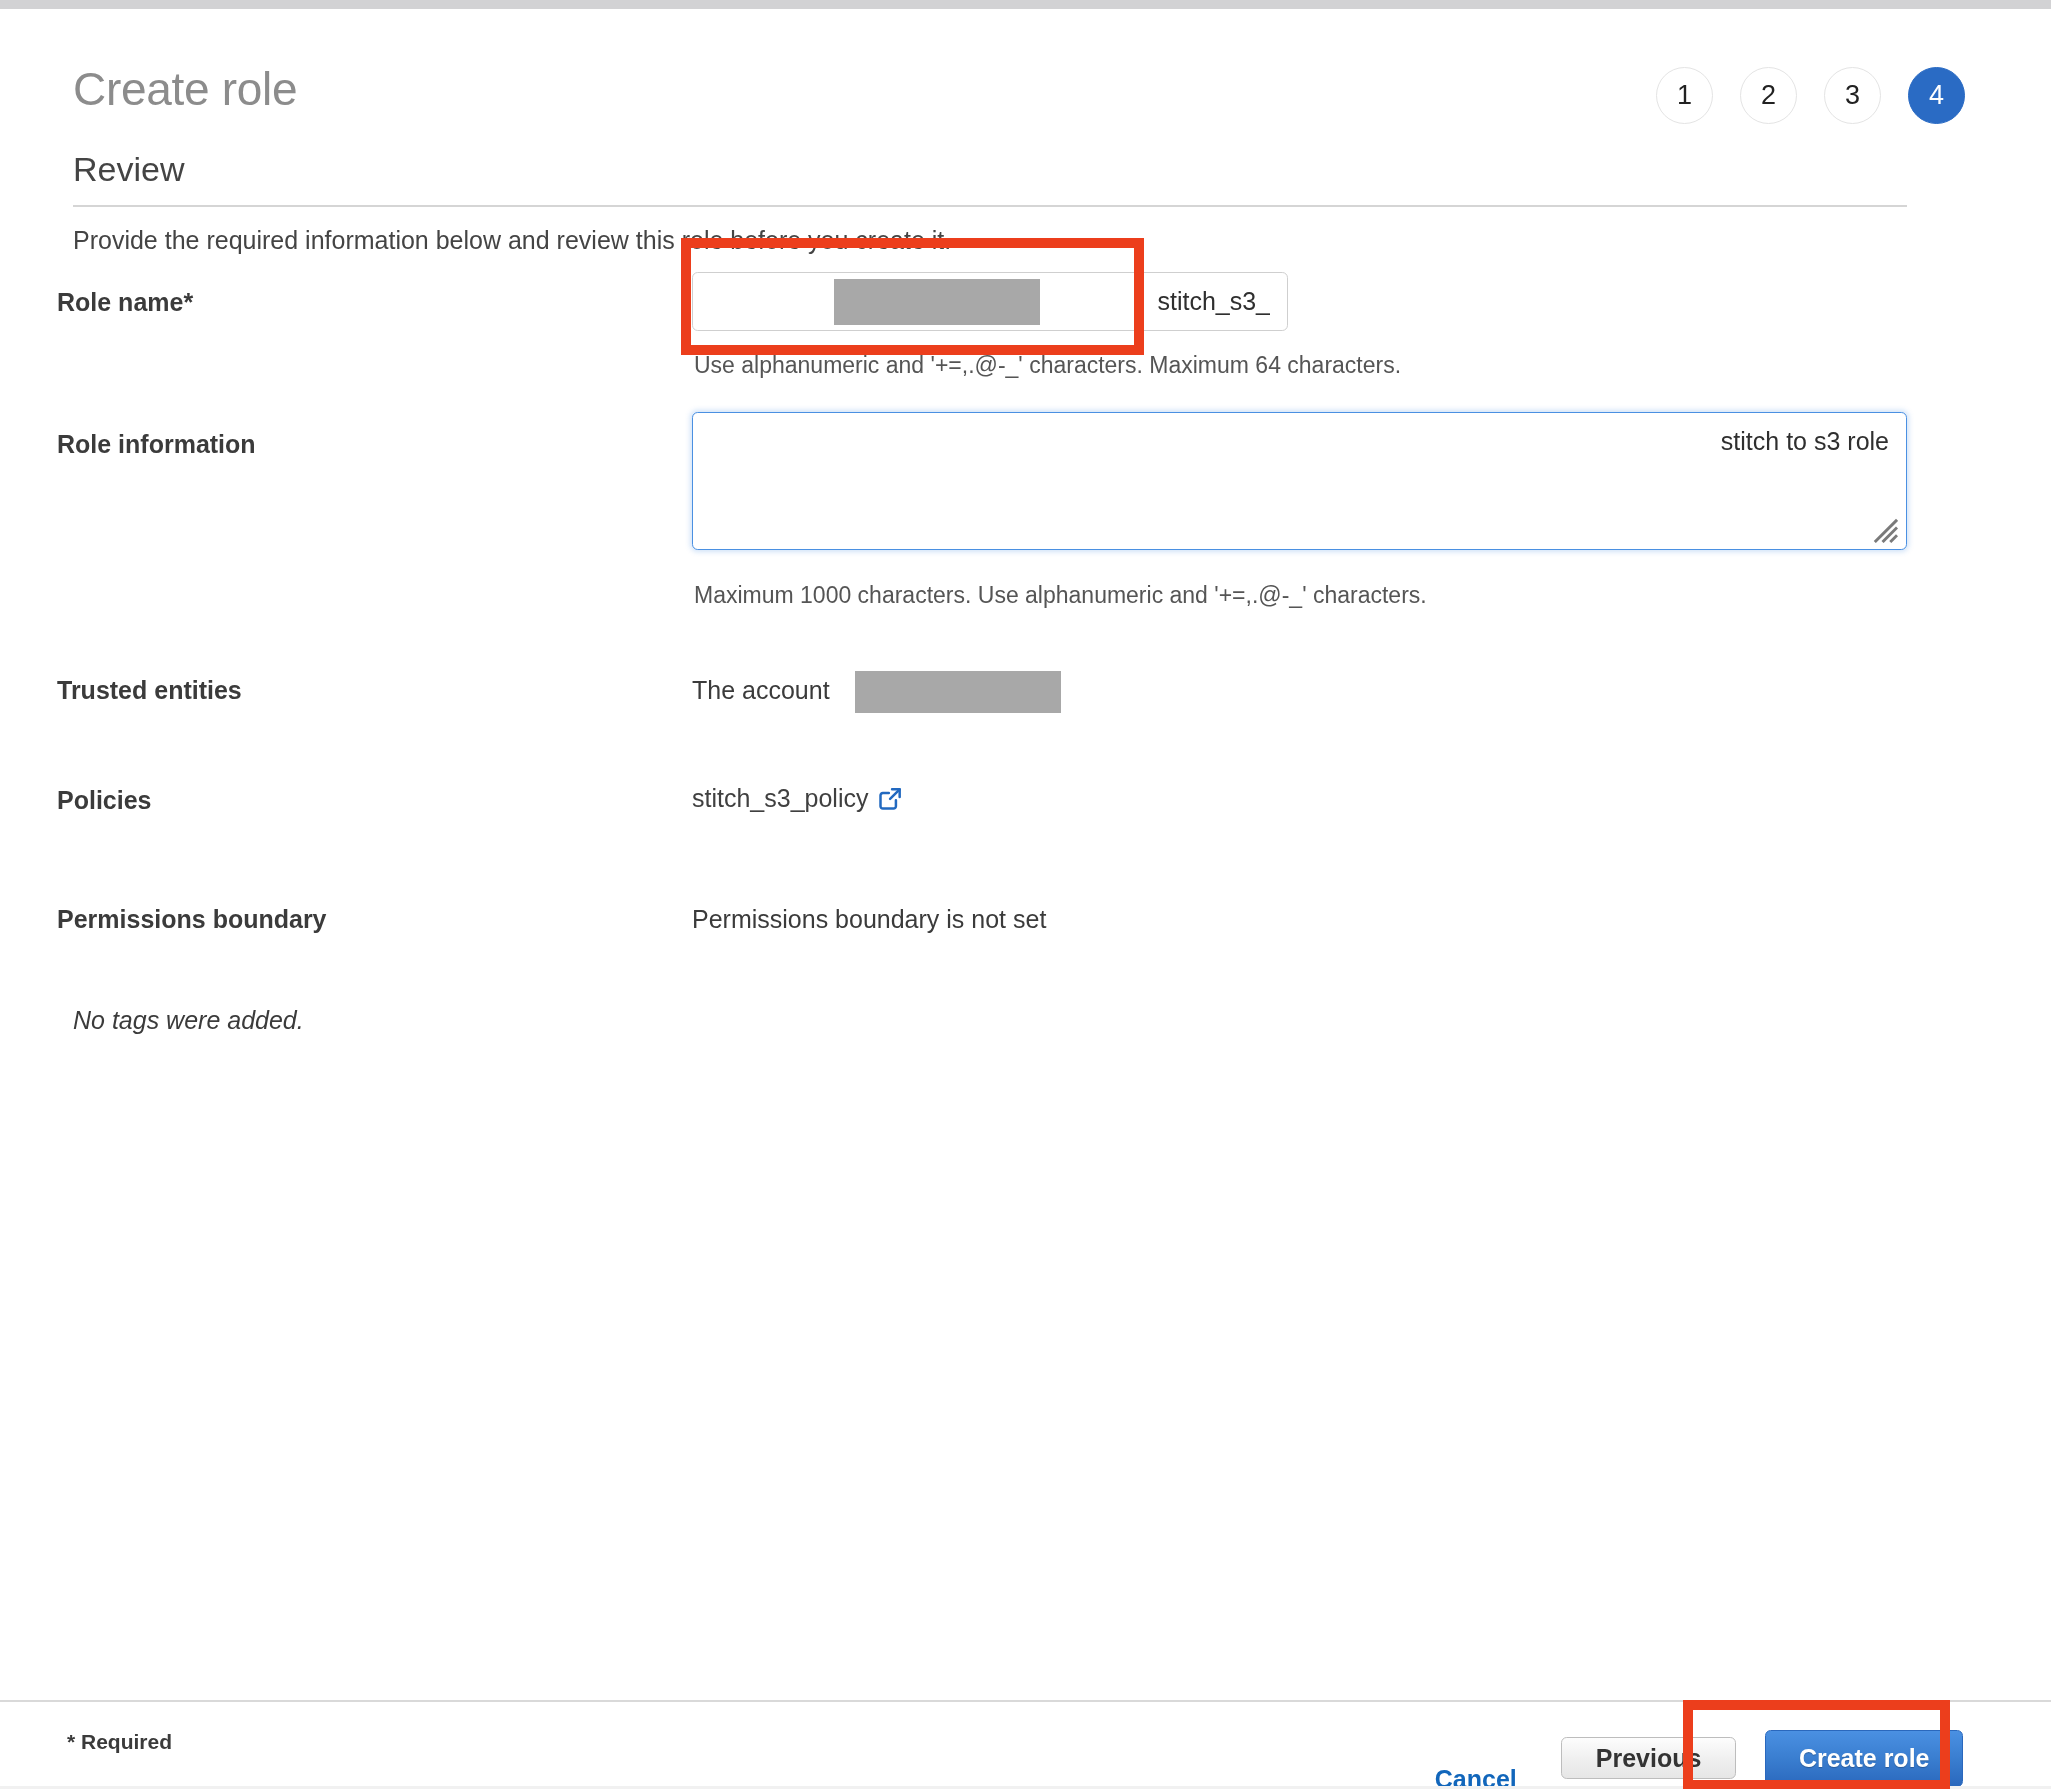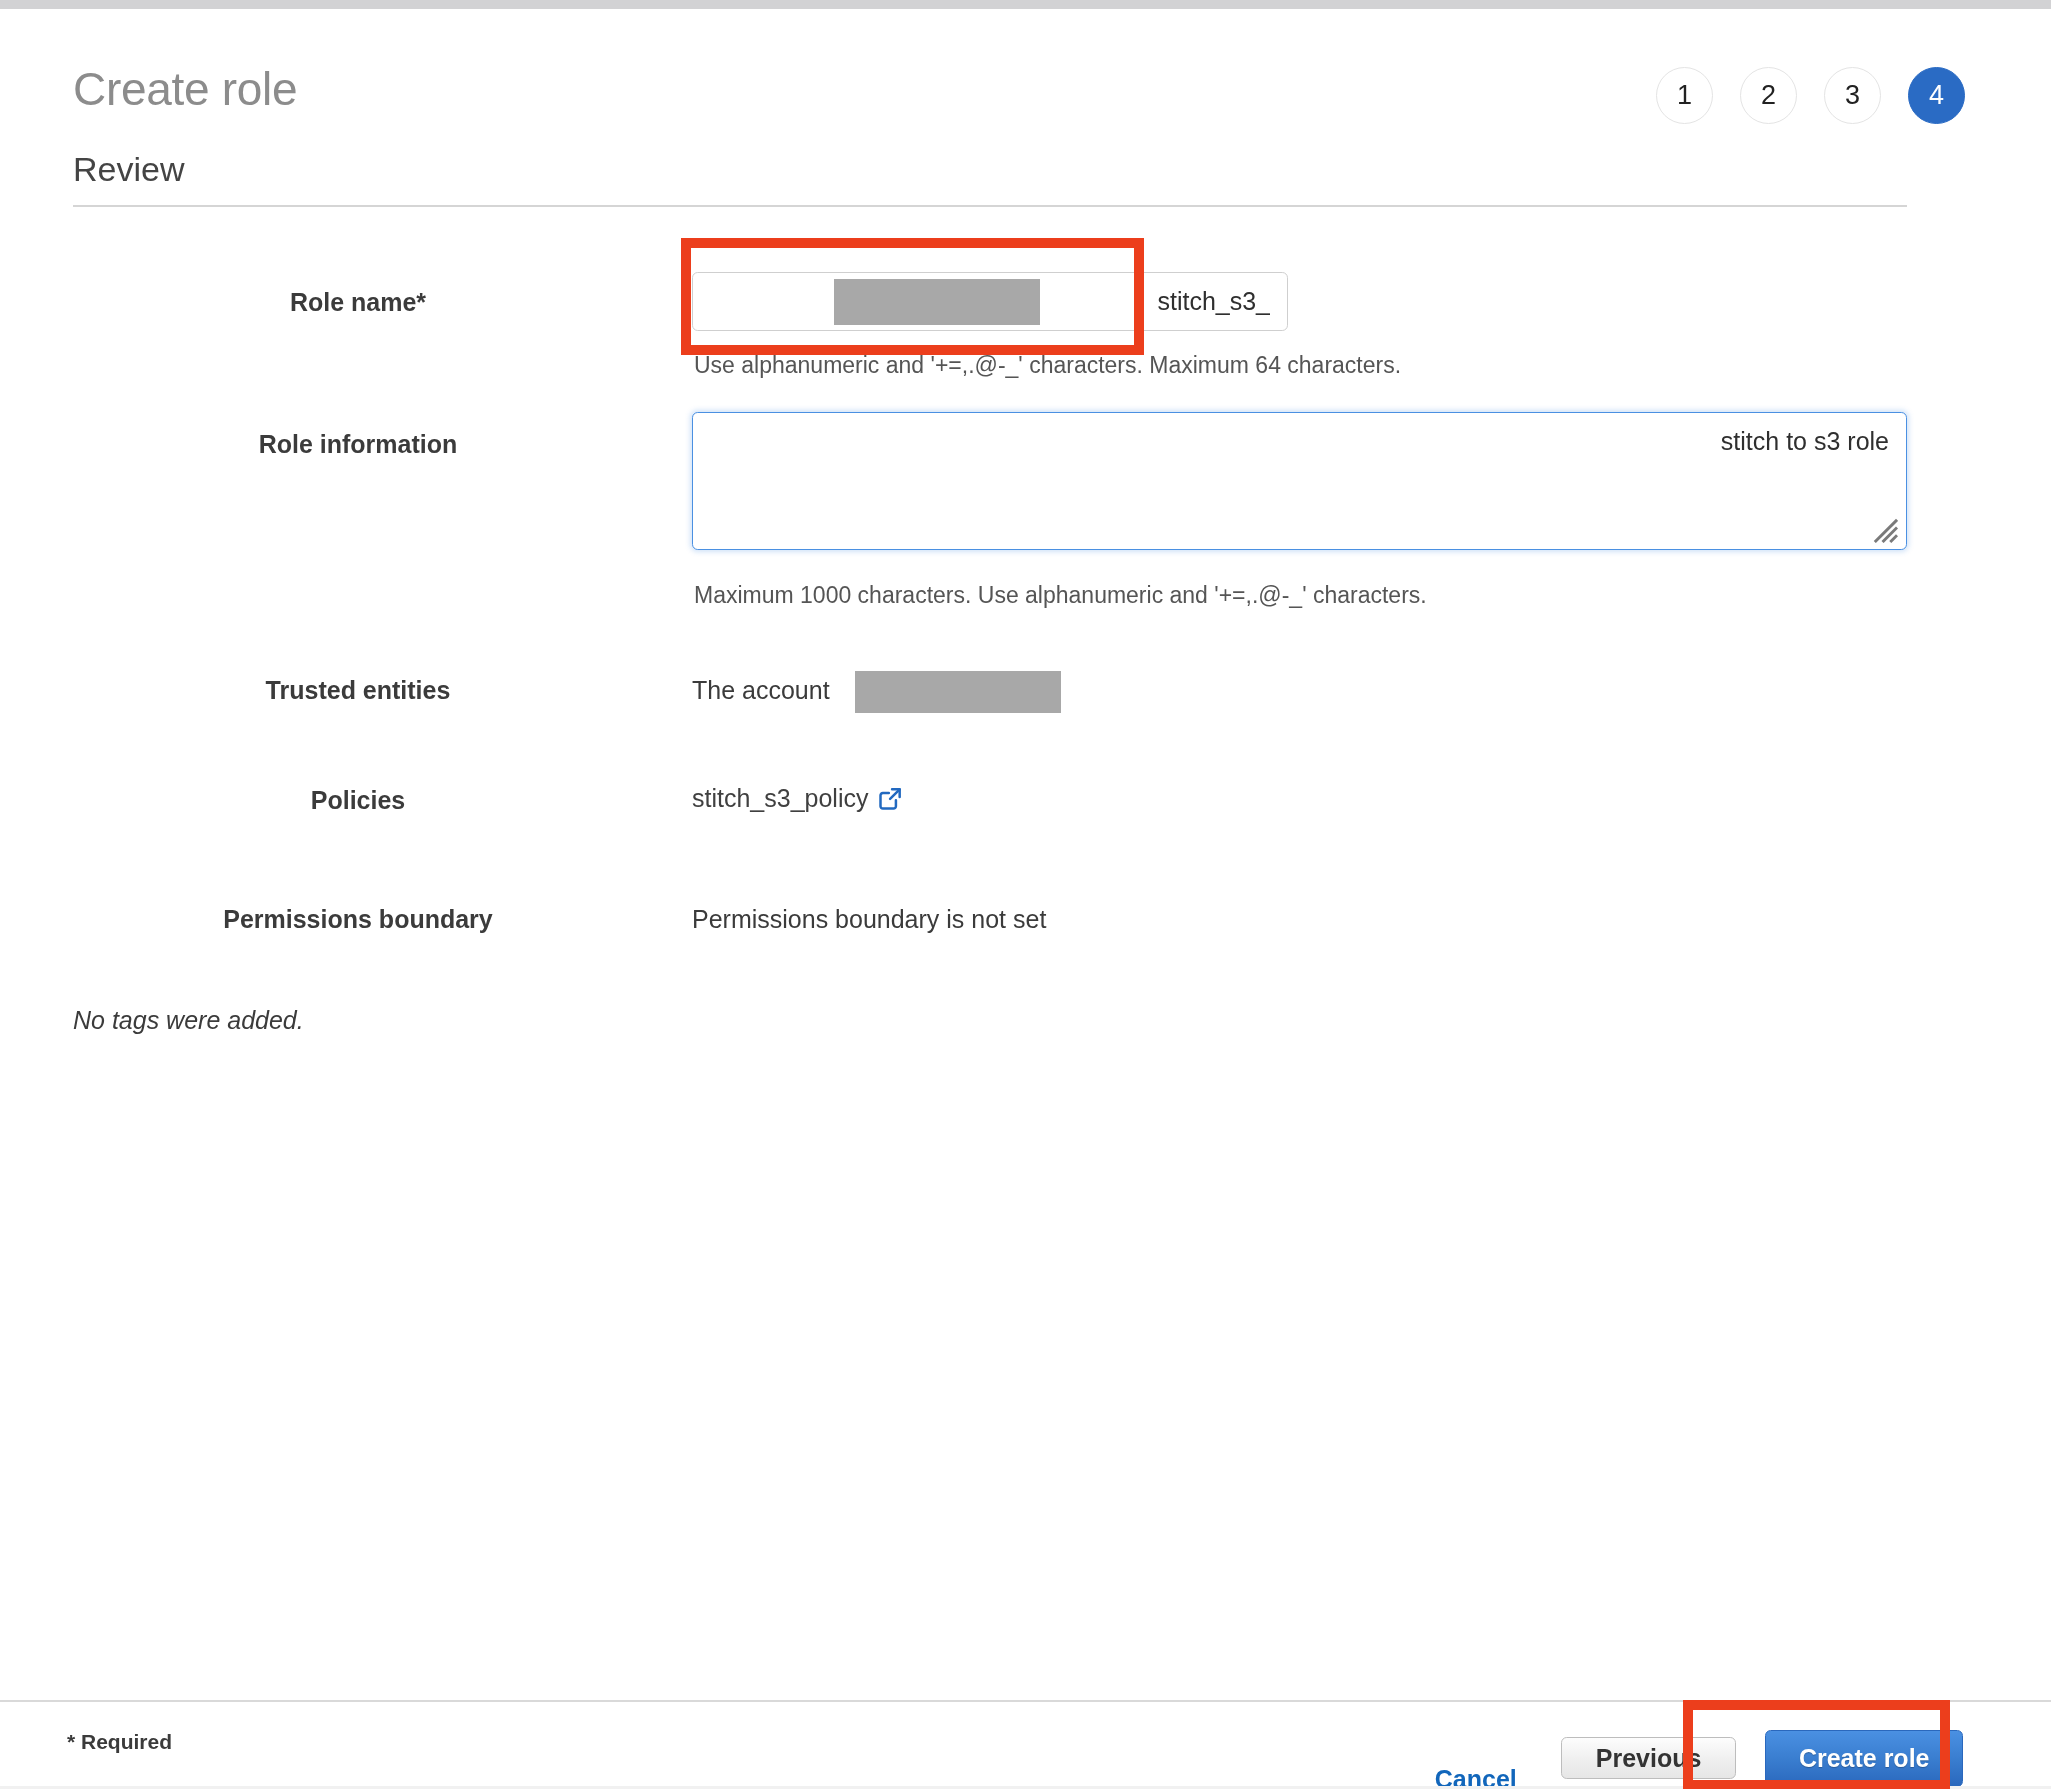--- a/index.html
+++ b/index.html
@@ -111,21 +111,21 @@
   
   .form {
     position: absolute;
     left: 0;
     top: 0;
     width: 2051px;
   }
   .row-label {
     position: absolute;
     width: 602px;
-    text-align: center;
+    text-align: left;
     font-size: 25px;
     font-weight: bold;
     color: #3b3b3b;
     left: 57px;
   }
   .row-value {
     position: absolute;
     left: 692px;
     font-size: 25px;
     color: #3b3b3b;
@@ -328,20 +328,21 @@
     <div class="steps">
       <div class="step">1</div>
       <div class="step">2</div>
       <div class="step">3</div>
       <div class="step active">4</div>
     </div>
   </div>
 
   <div class="section-heading">Review</div>
   <div class="hr"></div>
+  <div class="intro">Provide the required information below and review this role before you create it.</div>
 
   <div class="form">
 
     <div class="row-label" style="top:279px;">Role name*</div>
     <input class="role-name-input" type="text" value="stitch_s3_" style="">
     <div class="redaction redact-rolename"></div>
     <div class="hint" style="top:342px;">Use alphanumeric and '+=,.@-_' characters. Maximum 64 characters.</div>
 
     <div class="row-label" style="top:421px;">Role information</div>
     <textarea class="role-desc" style="">stitch to s3 role</textarea>

